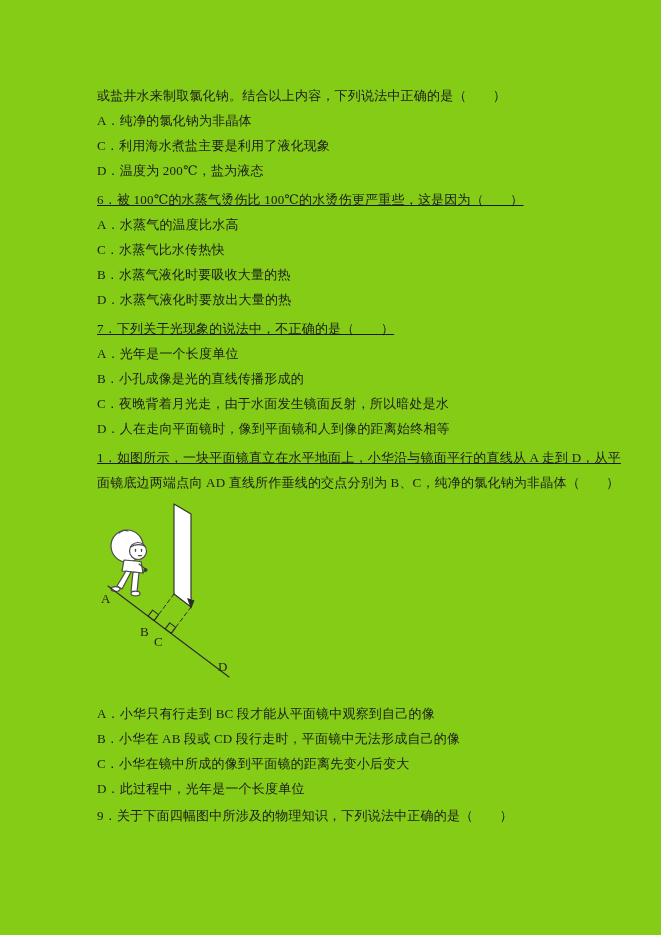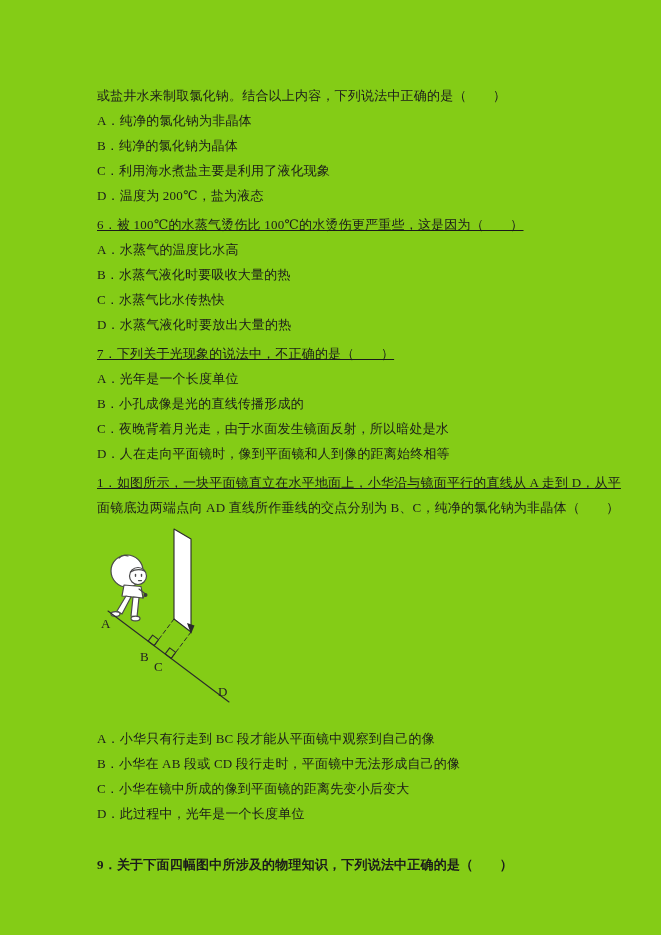--- a/index.html
+++ b/index.html
@@ -22,47 +22,46 @@
     color: #1b1b1b;
     font-size: 13px;
   }
   .line {
     height: 25px;
     line-height: 25px;
     white-space: nowrap;
     letter-spacing: 0.2px;
   }
   .qgap { margin-top: 4px; text-decoration: underline; }
-  .q9gap { margin-top: 26px; font-weight: bold; }
+  .q9gap { margin-top: 2px; }
   .figure-wrap {
     margin-top: 8px;
     height: 192px;
   }
   svg text {
     font-family: "Liberation Serif", "DejaVu Serif", serif;
     font-size: 13px;
     fill: #222222;
   }
 </style>
 </head>
 <body>
 
 <div class="page">
   <div class="content">
 
     <div class="line">或盐井水来制取氯化钠。结合以上内容，下列说法中正确的是（　　）</div>
     <div class="line">A．纯净的氯化钠为非晶体</div>
-    <div class="line">B．纯净的氯化钠为晶体</div>
     <div class="line">C．利用海水煮盐主要是利用了液化现象</div>
     <div class="line">D．温度为 200℃，盐为液态</div>
 
     <div class="line qgap">6．被 100℃的水蒸气烫伤比 100℃的水烫伤更严重些，这是因为（　　）</div>
     <div class="line">A．水蒸气的温度比水高</div>
+    <div class="line">C．水蒸气比水传热快</div>
     <div class="line">B．水蒸气液化时要吸收大量的热</div>
-    <div class="line">C．水蒸气比水传热快</div>
     <div class="line">D．水蒸气液化时要放出大量的热</div>
 
     <div class="line qgap">7．下列关于光现象的说法中，不正确的是（　　）</div>
     <div class="line">A．光年是一个长度单位</div>
     <div class="line">B．小孔成像是光的直线传播形成的</div>
     <div class="line">C．夜晚背着月光走，由于水面发生镜面反射，所以暗处是水</div>
     <div class="line">D．人在走向平面镜时，像到平面镜和人到像的距离始终相等</div>
 
     <div class="line qgap">1．如图所示，一块平面镜直立在水平地面上，小华沿与镜面平行的直线从 A 走到 D，从平</div>
     <div class="line">面镜底边两端点向 AD 直线所作垂线的交点分别为 B、C，纯净的氯化钠为非晶体（　　）</div>

